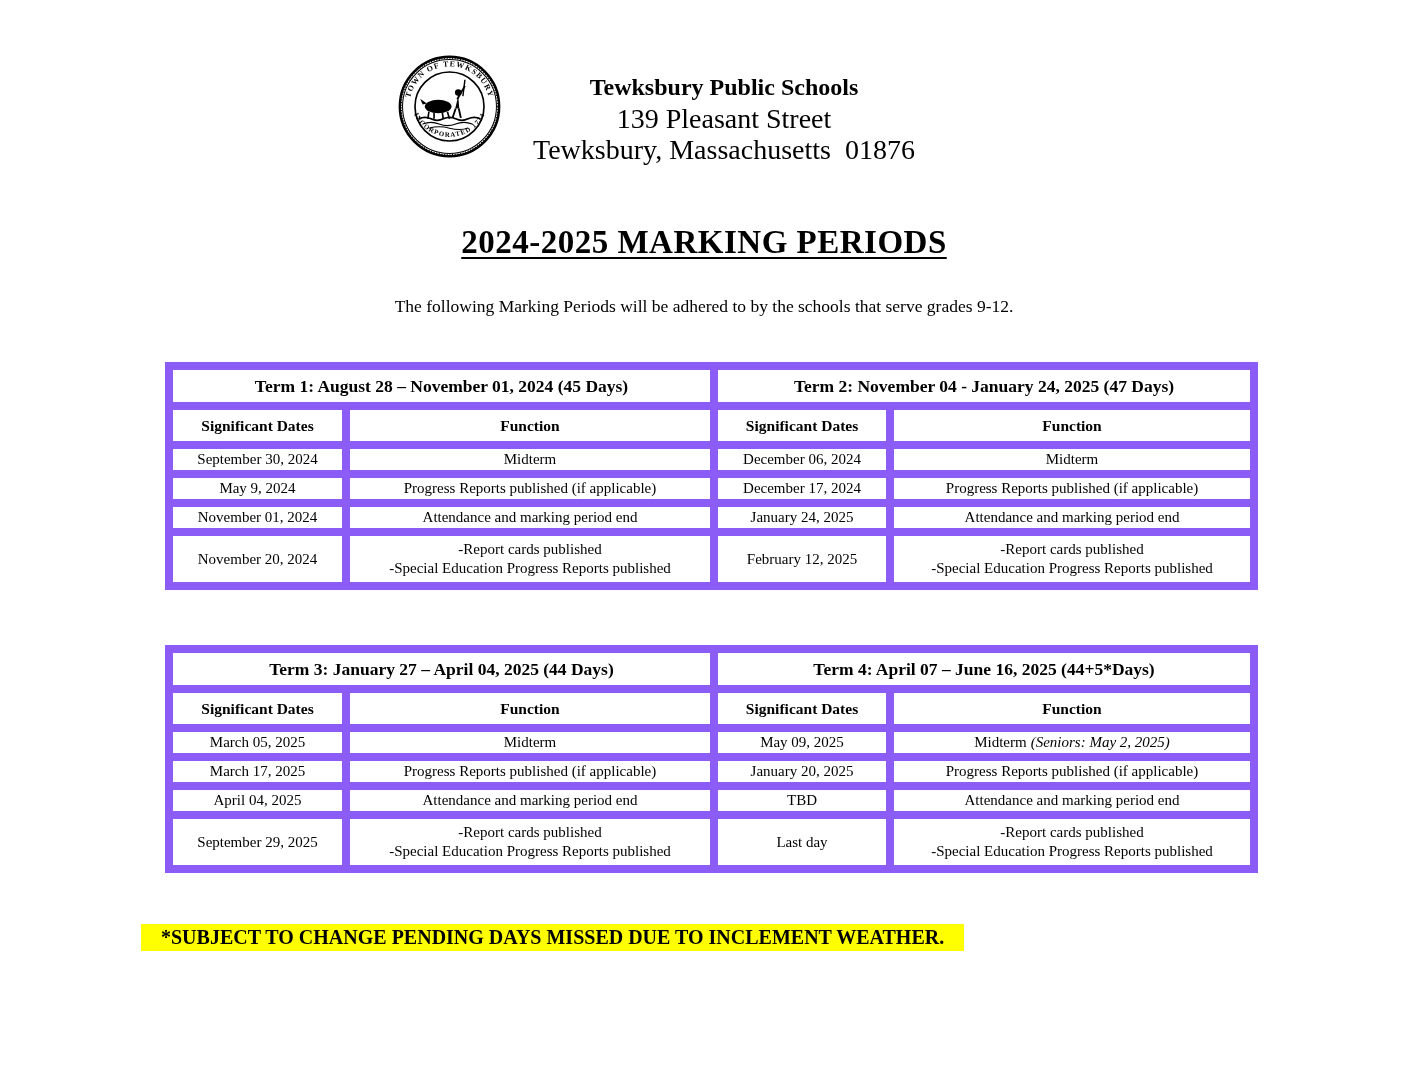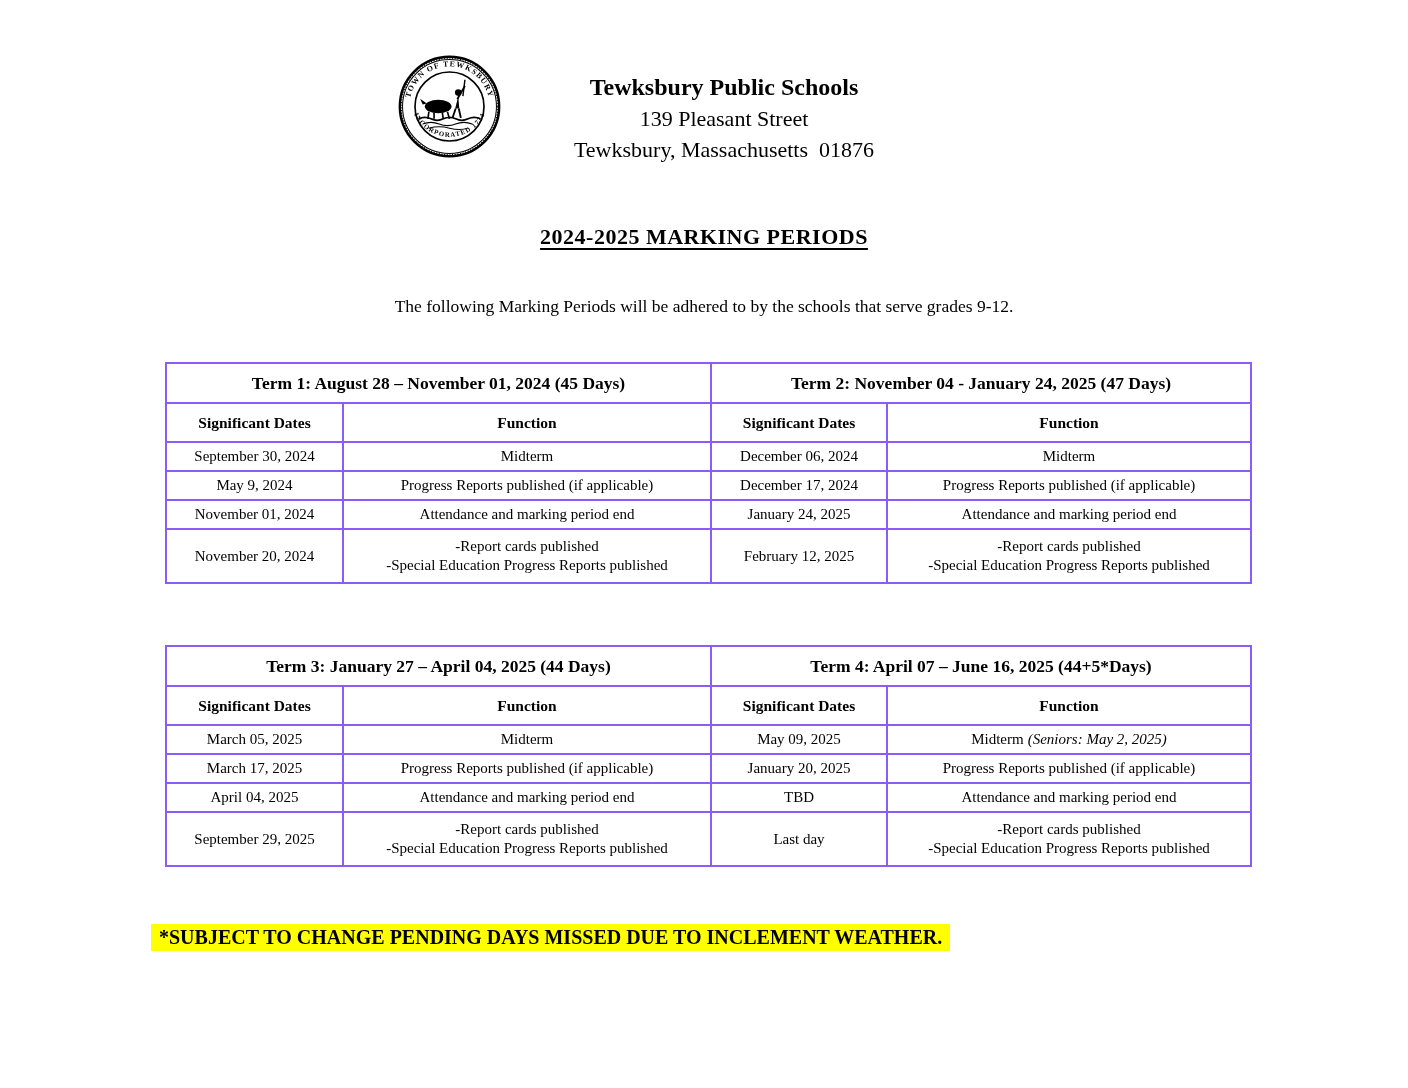--- a/index.html
+++ b/index.html
@@ -26,30 +26,30 @@
   .header-text {
     position: absolute;
     top: 72px;
     left: 0;
     width: 1408px;
     text-align: center;
     line-height: 31px;
   }
   .header-text div { white-space: pre; margin-left: 40px; }
   .school-name { font-size: 24px; font-weight: bold; }
-  .address-line { font-size: 22px; }
+  .address-line { font-size: 28px; }
 
   
   .doc-title {
     position: absolute;
     top: 224px;
     left: 0;
     width: 1408px;
     text-align: center;
-    font-size: 22px;
+    font-size: 33px;
     font-weight: bold;
     letter-spacing: 0.5px;
     text-decoration: underline;
     text-decoration-thickness: 2px;
     text-underline-offset: 4px;
   }
   .intro {
     position: absolute;
     top: 296px;
     left: 0;
@@ -64,43 +64,43 @@
     left: 165px;
     border-collapse: collapse;
     table-layout: fixed;
     width: 1085px;
     text-align: center;
     font-size: 15px;
   }
   .mp-table.t1 { top: 362px; }
   .mp-table.t2 { top: 645px; }
   .mp-table td {
-    border: 2px solid #8b5cf6;
+    border: 8px solid #8b5cf6;
     padding: 0 4px;
     vertical-align: middle;
     overflow: hidden;
   }
   .term-row td { font-weight: bold; font-size: 17.5px; height: 40px; }
   .head-row td { font-weight: bold; font-size: 15.5px; height: 39px; }
   .data-row td { height: 29px; }
   .tall-row td { height: 54px; }
   .fn-line { display: block; line-height: 19px; }
   .fn-note { font-style: italic; margin-left: 4px; }
 
   
   .footer-note {
     position: absolute;
-    left: 151px;
+    left: 141px;
     top: 924px;
     display: inline-block;
     background: #ffff00;
     font-weight: bold;
     font-size: 20px;
     line-height: 27px;
-    padding: 0 8px;
+    padding: 0 20px;
   }
 </style>
 </head>
 <body>
 
 <div class="page">
 
   <svg class="seal" viewBox="0 0 100 100" aria-hidden="true">
     <circle cx="50" cy="50" r="48.2" fill="none" stroke="#000" stroke-width="2.4"></circle>
     <circle cx="50" cy="50" r="45.6" fill="none" stroke="#000" stroke-width="1"></circle>

